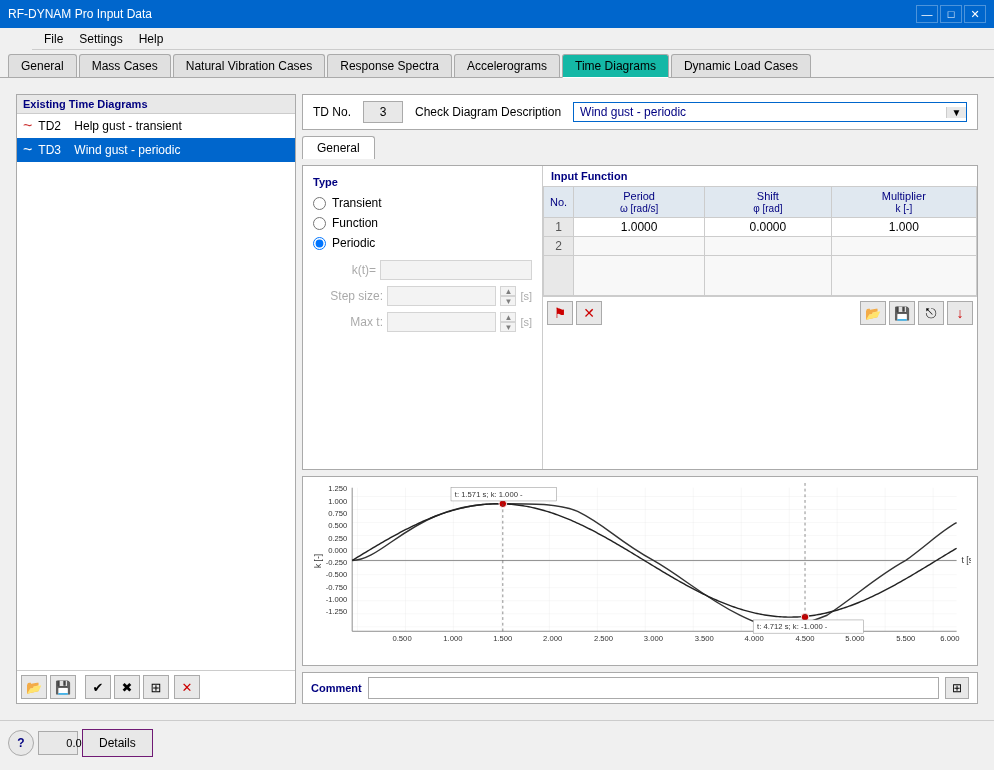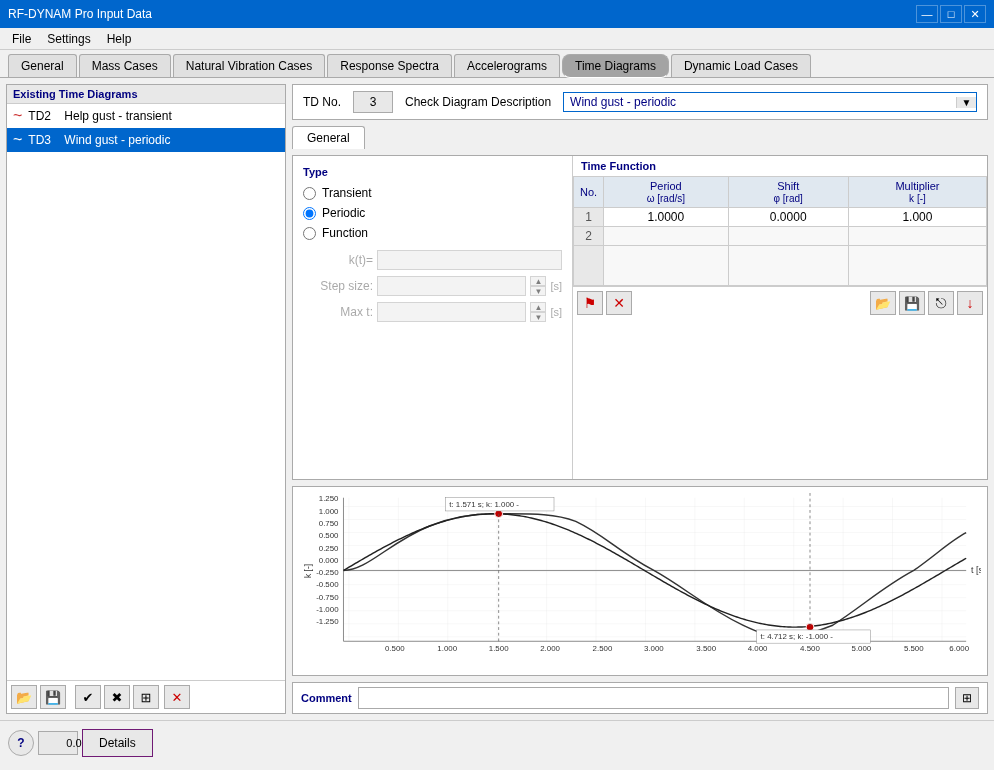--- a/index.html
+++ b/index.html
@@ -30,20 +30,21 @@
     }
 
     
     .menu-bar {
       background: #f0f0f0;
       height: 22px;
       display: flex;
       align-items: center;
       padding: 0 4px;
       border-bottom: 1px solid #ccc;
+      margin-left: 32px;
     }
     .menu-item {
       padding: 2px 8px;
       cursor: pointer;
       font-size: 12px;
     }
 
     
     .tab-bar {
       background: #f0f0f0;
@@ -56,33 +57,32 @@
     .tab {
       padding: 4px 12px;
       border: 1px solid #aaa;
       border-bottom: none;
       background: #e0e0e0;
       cursor: pointer;
       font-size: 12px;
       border-radius: 3px 3px 0 0;
     }
     .tab.active {
-      background: #a3a3a3;
+      background: #14b8a6;
       border-bottom: 1px solid white;
       margin-bottom: -1px;
       z-index: 1;
-      border-radius: 8px;
     }
 
     
     .main-content {
       background: #f0f0f0;
       display: flex;
       height: calc(770px - 28px - 22px - 34px - 44px);
-      padding: 6px;
+      padding: 16px;
       gap: 6px;
       justify-content: space-between;
     }
 
     
     .left-panel {
       width: 280px;
       background: white;
       border: 1px solid #aaa;
       display: flex;
@@ -175,21 +175,21 @@
     }
 
     .type-function-row {
       display: flex;
       flex: 1;
       gap: 0;
     }
 
     
     .type-panel {
-      width: 280px;
+      width: 240px;
       border-right: 1px solid #ccc;
       padding: 10px;
     }
     .type-label {
       font-size: 11px;
       font-weight: bold;
       color: #000080;
       margin-bottom: 8px;
     }
     .radio-option {
@@ -473,27 +473,27 @@
 
         <div class="type-panel">
           <div class="type-label">Type</div>
 
           <label class="radio-option">
             <input type="radio" name="type" class="radio-input" style="">
             <span>Transient</span>
           </label>
 
           <label class="radio-option">
+            <input type="radio" name="type" class="radio-input" style="">
+            <span>Function</span>
+          </label>
+
+          <label class="radio-option">
             <input type="radio" name="type" class="radio-input" checked="" style="">
             <span>Periodic</span>
-          </label>
-
-          <label class="radio-option">
-            <input type="radio" name="type" class="radio-input" style="">
-            <span>Function</span>
           </label>
 
           <div class="disabled-section">
             <div class="form-row">
               <span class="form-label">k(t)=</span>
               <input class="form-input" style="flex: 1 1 0%;" type="text" disabled="">
             </div>
             <div class="form-row">
               <span class="form-label">Step size:</span>
               <input class="form-input" style="width: 80px;" type="text" disabled="">
@@ -509,21 +509,21 @@
               <div class="stepper-wrap">
                 <button class="stepper-btn">▲</button>
                 <button class="stepper-btn">▼</button>
               </div>
               <span class="form-unit">[s]</span>
             </div>
           </div>
         </div>
 
         <div class="time-function-panel">
-          <div class="tf-header">Time Function</div>
+          <div class="tf-header">Input Function</div>
           <table class="tf-table">
             <thead>
               <tr>
                 <th>No.</th>
                 <th>Period<br><span style="font-size:10px;">ω [rad/s]</span></th>
                 <th>Shift<br><span style="font-size:10px;">φ [rad]</span></th>
                 <th>Multiplier<br><span style="font-size:10px;">k [-]</span></th>
               </tr>
             </thead>
             <tbody>

